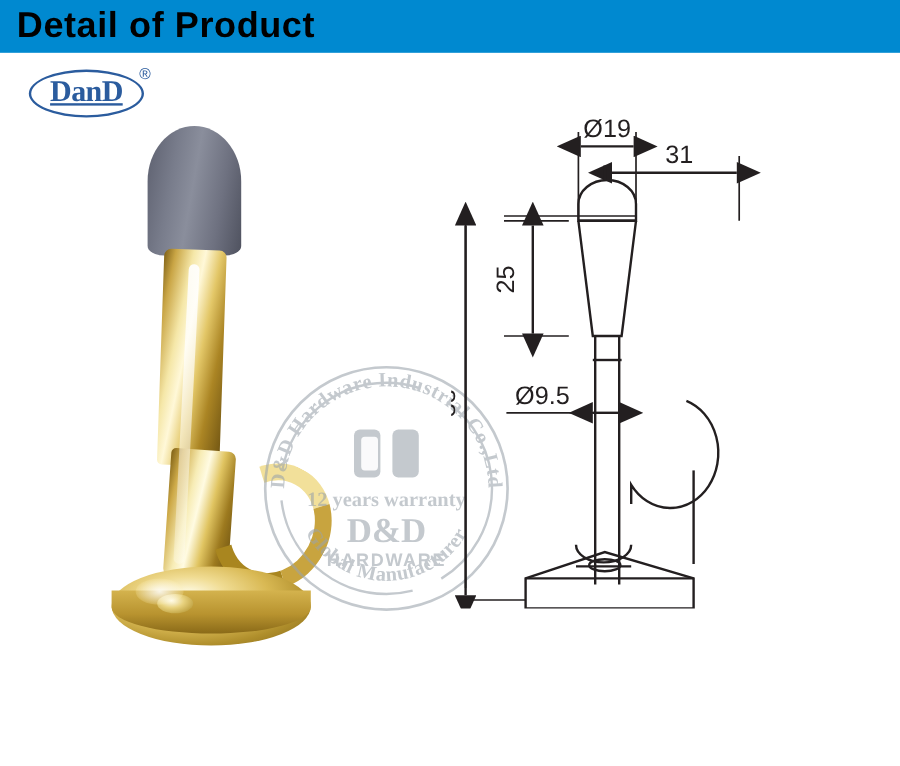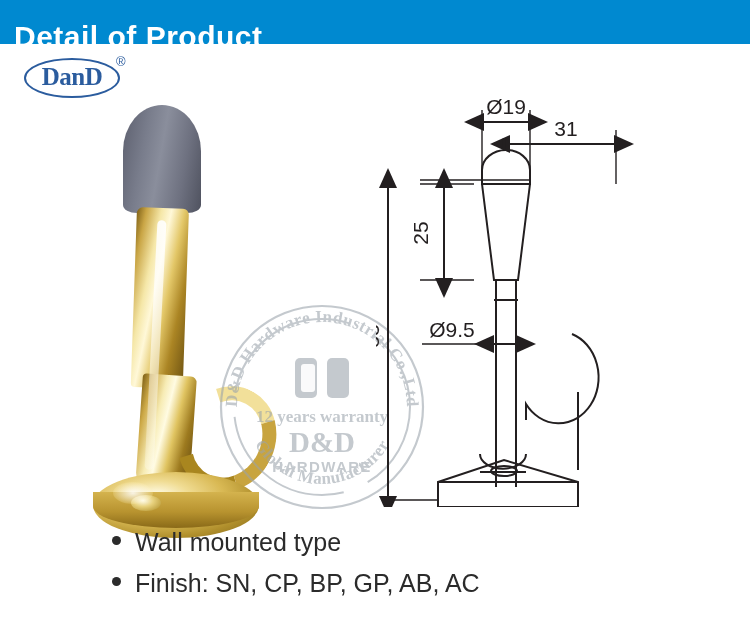--- a/index.html
+++ b/index.html
@@ -20,24 +20,24 @@
 
   
   #header-banner {
     position: absolute;
     left: 0; top: 0;
     width: 750px; height: 44px;
     background: #0089d0;
   }
   #page-title {
     position: absolute;
-    left: 14px; top: 16px;
+    left: 14px; top: 1px;
     font-size: 30px;
     font-weight: bold;
-    color: #ffffff;
+    color: #000000;
     letter-spacing: 0.5px;
     line-height: 42px;
     white-space: nowrap;
   }
 
   
   #brand-logo {
     position: absolute;
     left: 24px; top: 58px;
     width: 110px; height: 44px;
@@ -53,20 +53,21 @@
     position: absolute;
     left: 0; top: 0;
     width: 96px; height: 40px;
     line-height: 38px;
     text-align: center;
     font-family: "Liberation Serif", serif;
     font-weight: bold;
     font-size: 25px;
     color: #2b5c9e;
     letter-spacing: -0.5px;
+    text-decoration: underline;
   }
   #logo-reg {
     position: absolute;
     left: 92px; top: -4px;
     font-size: 13px;
     color: #2b5c9e;
     font-family: "Liberation Sans", sans-serif;
   }
 
   
@@ -297,24 +298,14 @@
       <g fill="#231f20" font-family="Liberation Sans, sans-serif" font-size="21">
         <text x="130" y="22" text-anchor="middle">Ø19</text>
         <text x="190" y="44" text-anchor="middle">31</text>
         <text x="52" y="141" text-anchor="middle" transform="rotate(-90 52 141)">25</text>
         <text x="76" y="245" text-anchor="middle">Ø9.5</text>
         <text x="3" y="244" text-anchor="middle" transform="rotate(-90 3 244)">88</text>
       </g>
     </svg>
   </div>
 
-  <div id="feature-list">
-    <div class="feature-item">
-      <span class="feature-bullet"></span>
-      <span>Wall mounted type</span>
-    </div>
-    <div class="feature-item">
-      <span class="feature-bullet"></span>
-      <span>Finish: SN, CP, BP, GP, AB, AC</span>
-    </div>
-  </div>
 
 </div>
 
 </body></html>

